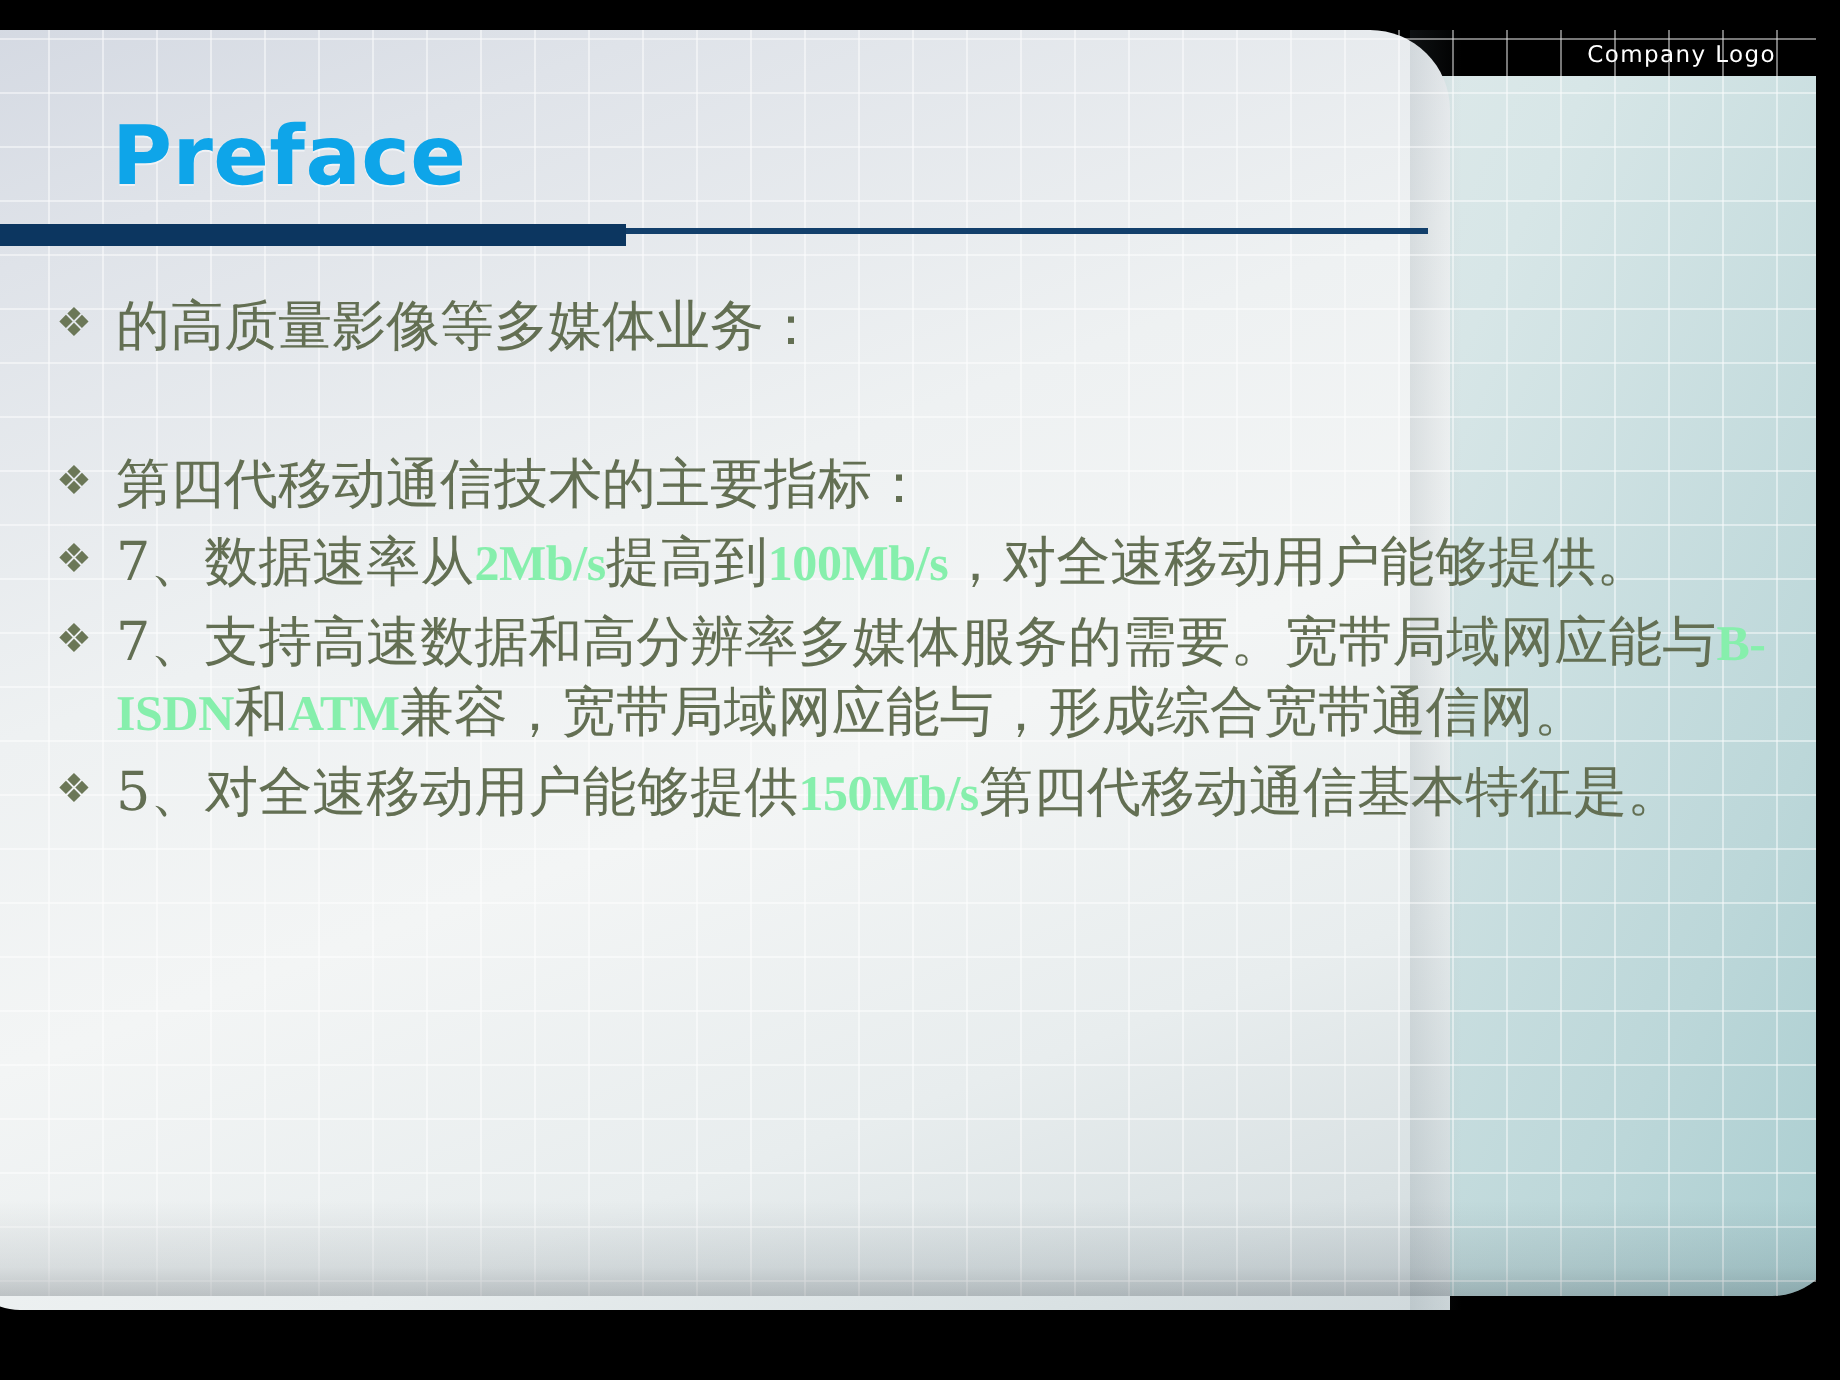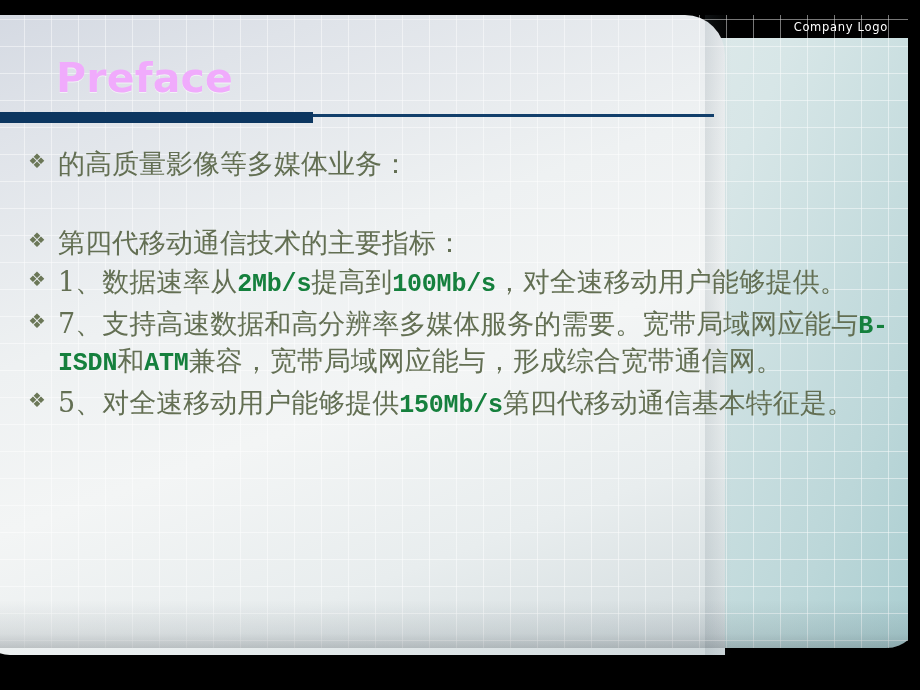--- a/index.html
+++ b/index.html
@@ -114,21 +114,21 @@
     white-space: nowrap;
   }
 
   
   .title {
     position: absolute;
     left: 56px;
     top: 58px;
     font-size: 41px;
     font-weight: bold;
-    color: #f0abfc;
+    color: #0ea5e9;
     font-family: "DejaVu Sans", sans-serif;
     letter-spacing: 0.2px;
     line-height: 1;
     text-shadow: 0 1px 0 rgba(255,255,255,0.55);
   }
 
   
   .title-bar-thick {
     position: absolute;
     left: 0px;
@@ -173,24 +173,24 @@
     line-height: 1.52;
     text-align: left;
   }
 
   .bullet-text {
     flex: 1 1 auto;
     color: #636f53;
   }
 
   .bullet-text b {
-    font-family: Liberation Mono, monospace;
+    font-family: Liberation Serif, serif;
     font-weight: bold;
     font-size: 25px;
-    color: #15803d;
+    color: #86efac;
     letter-spacing: -0.2px;
   }
   .gap-md { height: 44px; }
   .gap-xs { height: 4px; }
 
 </style>
 </head>
 <body>
 
 <div id="slide">
@@ -219,21 +219,21 @@
 
     <div class="bullet-row">
       <span class="bullet-mark">❖</span>
       <span class="bullet-text"><span>第四代移动通信技术的主要指标：</span></span>
     </div>
 
     <div class="gap-xs"></div>
 
     <div class="bullet-row">
       <span class="bullet-mark">❖</span>
-      <span class="bullet-text"><span>1、数据速率从</span><b>2Mb/s</b><span>提高到</span><b>100Mb/s</b><span>，对全速移动用户能够提供。</span></span>
+      <span class="bullet-text"><span>7、数据速率从</span><b>2Mb/s</b><span>提高到</span><b>100Mb/s</b><span>，对全速移动用户能够提供。</span></span>
     </div>
 
     <div class="gap-xs"></div>
 
     <div class="bullet-row">
       <span class="bullet-mark">❖</span>
       <span class="bullet-text"><span>7、支持高速数据和高分辨率多媒体服务的需要。宽带局域网应能与</span><b>B-ISDN</b><span>和</span><b>ATM</b><span>兼容，宽带局域网应能与，形成综合宽带通信网。</span></span>
     </div>
 
     <div class="gap-xs"></div>

